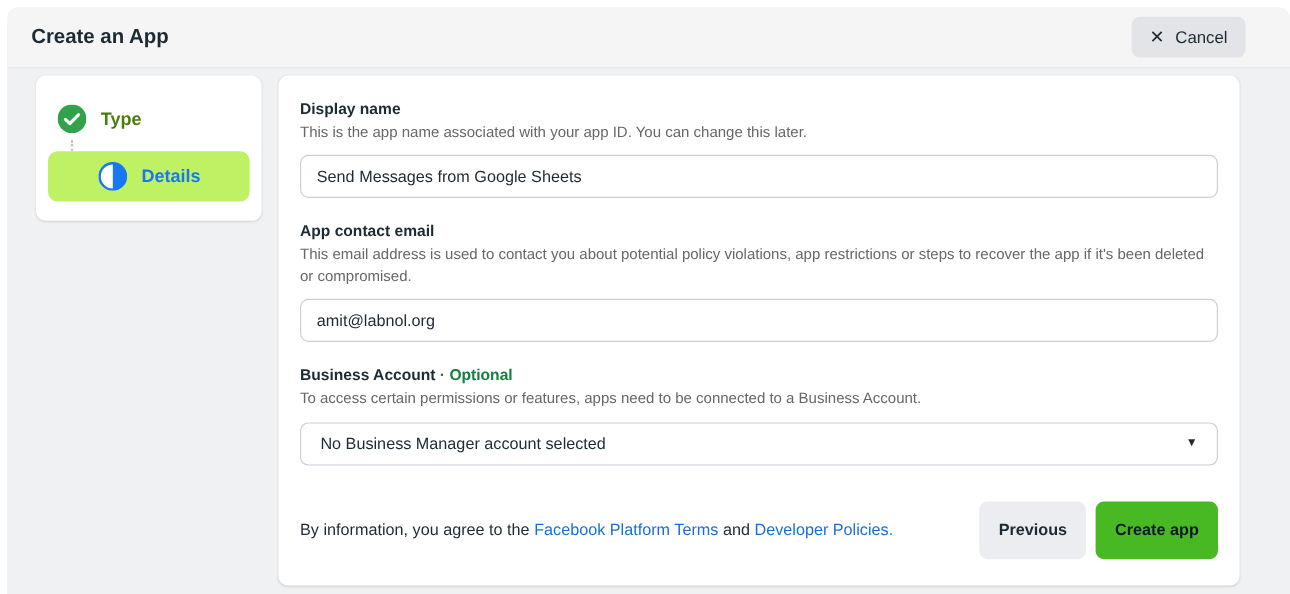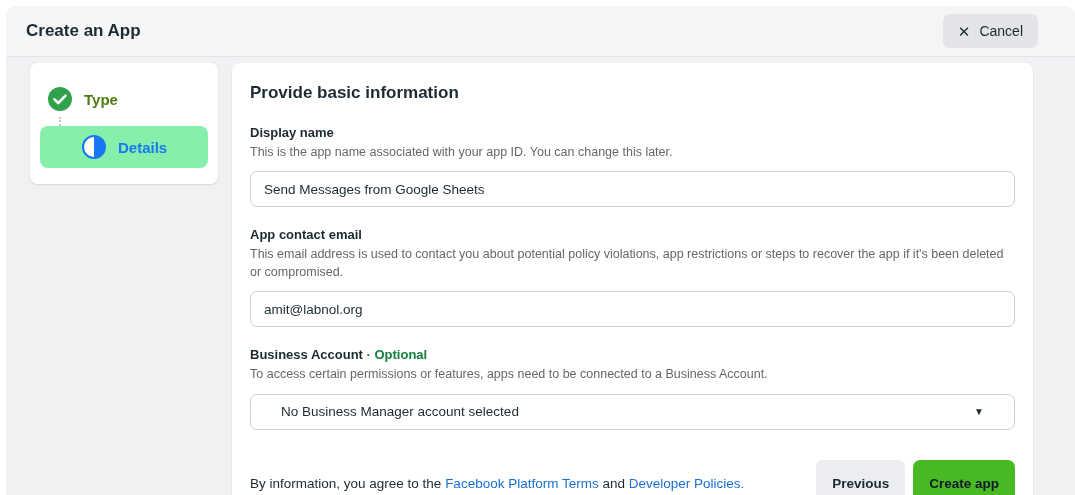--- a/index.html
+++ b/index.html
@@ -49,21 +49,21 @@
   }
 
   
   .steps-card { width: 188px; padding: 18px 10px 16px; flex: none; }
   .step-row {
     display: flex; align-items: center; gap: 12px;
     padding: 6px 8px;
     border-radius: 8px;
     cursor: pointer;
   }
-  .step-row.current { background: #86efac; padding-top: 9px; padding-bottom: 9px; padding-left: 42px; }
+  .step-row.current { background: #bef264; padding-top: 9px; padding-bottom: 9px; padding-left: 42px; }
   .step-label { font-size: 15px; font-weight: 700; color: #4d7c0f; }
   .step-row.current .step-label { color: #1877f2; }
   .step-connector {
     height: 9px; width: 0;
     border-left: 2px dotted #c2c6cc;
     margin-left: 19px;
   }
   .step-icon { width: 24px; height: 24px; flex: none; display: block; }
 
   
@@ -79,21 +79,21 @@
     border: 1px solid #ccd0d5; border-radius: 7px;
     padding: 0 13px;
     font-family: inherit; font-size: 13.5px; color: #1c2b33;
     background: #ffffff;
     outline: none;
   }
 
   .select-box {
     width: 100%; height: 36px;
     border: 1px solid #ccd0d5; border-radius: 7px;
-    padding: 0 30px;
+    padding: 0 16px;
     display: flex; align-items: center; justify-content: space-between;
     font-size: 13.5px; color: #1c2b33;
     background: #ffffff;
     cursor: pointer;
   }
   .select-caret { font-size: 10px; color: #1c2b33; }
 
   
   .form-footer {
     display: flex; align-items: center;
@@ -138,21 +138,20 @@
       <div class="step-row current">
         <svg class="step-icon" viewBox="0 0 24 24">
           <circle cx="12" cy="12" r="11" fill="#ffffff" stroke="#1877f2" stroke-width="2"></circle>
           <path d="M12 1 A11 11 0 0 1 12 23 Z" fill="#1877f2"></path>
         </svg>
         <span class="step-label">Details</span>
       </div>
     </div>
 
     <div class="card form-card">
-      <div class="form-heading">Provide basic information</div>
 
       <div class="field-group">
         <div class="field-label">Display name</div>
         <div class="field-desc">This is the app name associated with your app ID. You can change this later.</div>
         <input class="text-input" type="text" value="Send Messages from Google Sheets" style="">
       </div>
 
       <div class="field-group">
         <div class="field-label">App contact email</div>
         <div class="field-desc">This email address is used to contact you about potential policy violations, app restrictions or steps to recover the app if it's been deleted or compromised.</div>

